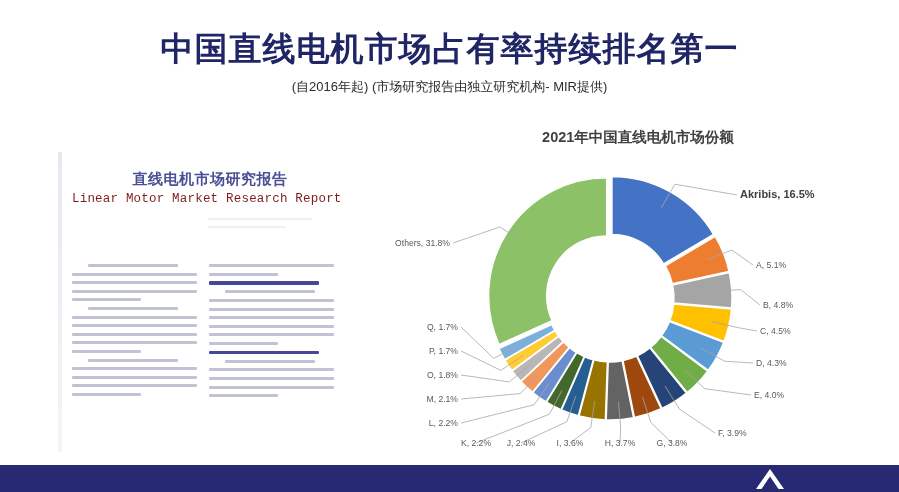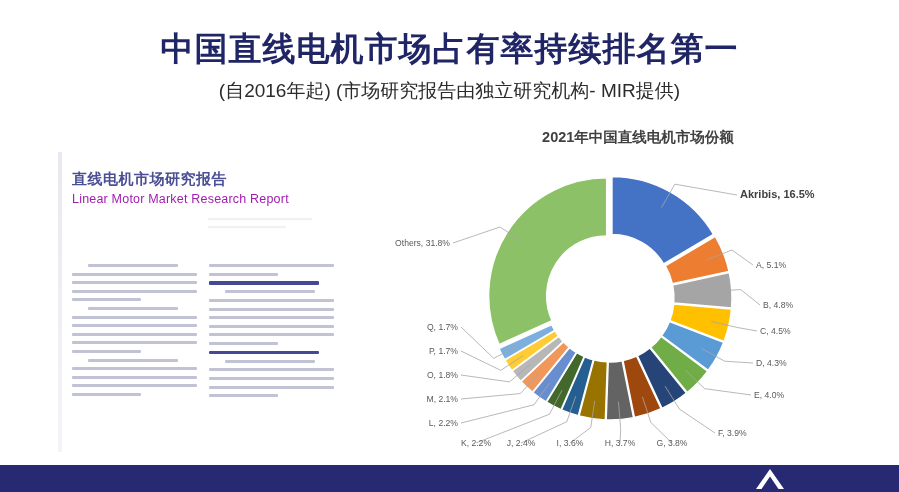--- a/index.html
+++ b/index.html
@@ -11,36 +11,36 @@
   }
   .slide{position:absolute;inset:0;background:#ffffff;}
 
   
   .title-block{position:absolute;left:0;top:30px;width:899px;text-align:center;}
   .main-title{
     font-size:33px;font-weight:bold;color:#1f2565;letter-spacing:1px;
     line-height:1.15;margin:0;white-space:nowrap;
   }
   .sub-title{
-    margin:10px 0 0 0;font-size:19px;color:#2b2b2b;font-weight:normal;
+    margin:10px 0 0 0;font-size:13px;color:#2b2b2b;font-weight:normal;
     white-space:nowrap;
   }
 
   
   .doc{
     position:absolute;left:58px;top:152px;width:290px;height:300px;
     background:#ffffff;overflow:hidden;
   }
   .doc-head{padding:18px 0 0 14px;}
   .doc-title-cn{
-    font-size:15px;font-weight:bold;color:#4b4f93;letter-spacing:.5px;margin:0;
+    font-size:15px;font-weight:bold;color:#4b4f93;letter-spacing:.5px;margin:0;text-align:center;
   }
   .doc-title-en{
-    font-family:Liberation Sans, sans-serif;
-    font-size:12.5px;color:#a21caf;margin:3px 0 0 0;letter-spacing:.2px;
+    font-family:Liberation Mono, monospace;
+    font-size:12.5px;color:#7f1d1d;margin:3px 0 0 0;letter-spacing:.2px;
   }
   .doc-cols{
     position:absolute;left:14px;top:112px;width:262px;height:180px;
     display:flex;gap:12px;
   }
   .doc-col{flex:1;position:relative;}
   .tline{
     height:3px;background:#8e8fae;opacity:.55;margin-bottom:5.6px;border-radius:1px;
   }
   .tline.indent{margin-left:16px;width:calc(100% - 16px);}

